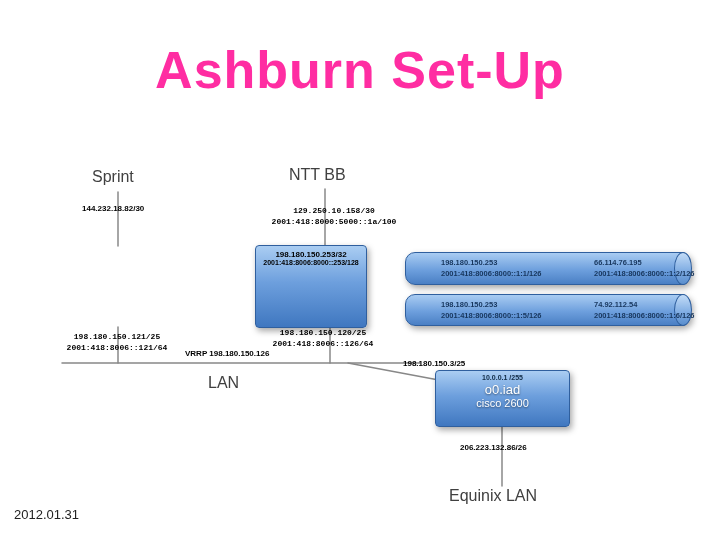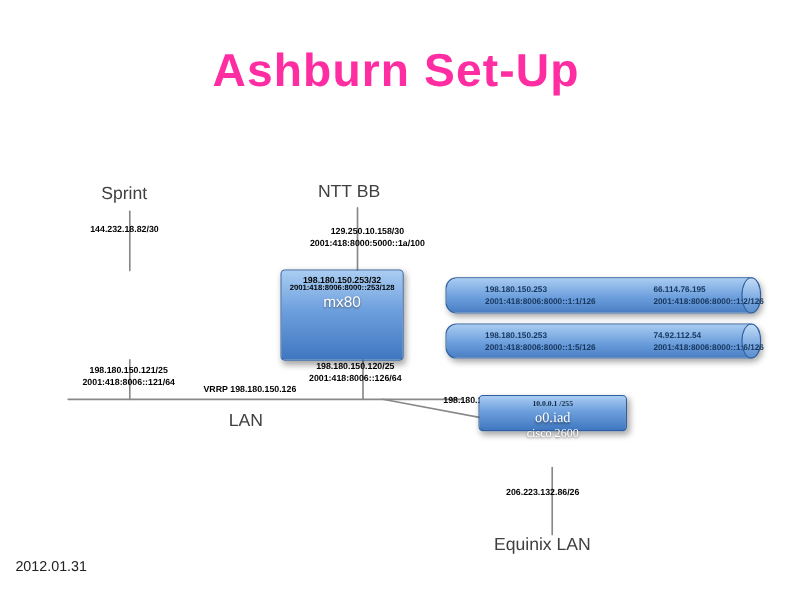--- a/index.html
+++ b/index.html
@@ -3,25 +3,25 @@
 <meta charset="utf-8">
 <style>
   html,body{margin:0;padding:0;background:#fff;}
   .slide{
     position:relative;width:720px;height:540px;background:#ffffff;overflow:hidden;
     font-family:"Liberation Sans","DejaVu Sans",sans-serif;color:#000;
   }
   svg.connectors{position:absolute;left:0;top:0;width:720px;height:540px;z-index:0;}
   .slide-title{
     position:absolute;left:0;top:40px;width:100%;margin:0;text-align:center;
-    font-size:42px;font-weight:700;letter-spacing:1px;color:#ff2da2;z-index:2;
+    font-size:52px;font-weight:700;letter-spacing:1px;color:#ff2da2;z-index:2;
   }
   .big-label{position:absolute;font-size:16px;color:#404040;z-index:2;white-space:nowrap;}
   .tiny{position:absolute;font-size:8px;font-weight:700;color:#000;z-index:2;white-space:nowrap;line-height:1.35;}
-  .tiny.center{text-align:center;}
+  .tiny.center{text-align:center;font-family:Liberation Mono, monospace;}
   .node{
     position:absolute;z-index:3;border:1px solid #2f5f9e;border-radius:4px;
     background:linear-gradient(180deg,#aacdf2 0%,#6d9fdd 45%,#3f77c0 100%);
     box-shadow:2px 3px 6px rgba(0,0,0,.35);text-align:center;box-sizing:border-box;
   }
   .node .hdr-ip{font-size:8px;font-weight:700;color:#000;margin-top:4px;white-space:nowrap;}
   .node .hdr-ip6{font-size:7px;font-weight:700;color:#000;white-space:nowrap;}
   .node .name{font-size:16px;color:#fff;text-shadow:0 1px 2px rgba(0,0,0,.5);margin-top:6px;white-space:nowrap;}
   .node .model{font-size:14px;color:#fff;text-shadow:0 1px 2px rgba(0,0,0,.5);white-space:nowrap;}
   .node.small .hdr-ip{font-size:7px;margin-top:3px;}
@@ -64,21 +64,20 @@
   <div class="big-label" style="left:289px;top:166px;">NTT BB</div>
   <div class="tiny center" style="left:268px;top:206px;width:132px;">
     <div>129.250.10.158/30</div>
     <div>2001:418:8000:5000::1a/100</div>
   </div>
 
 
   <div class="node" style="left:255px;top:245px;width:112px;height:83px;">
     <div class="hdr-ip">198.180.150.253/32</div>
     <div class="hdr-ip6">2001:418:8006:8000::253/128</div>
-    <div class="model">mx80</div>
   </div>
 
   <div class="pipe" style="left:405px;top:252px;width:286px;height:33px;">
     <div class="cap"></div>
     <div class="col left">
       <div>198.180.150.253</div>
       <div>2001:418:8006:8000::1:1/126</div>
     </div>
     <div class="col right">
       <div>66.114.76.195</div>
@@ -104,21 +103,21 @@
   </div>
   <div class="tiny center" style="left:262px;top:328px;width:122px;">
     <div>198.180.150.120/25</div>
     <div>2001:418:8006::126/64</div>
   </div>
 
   <div class="tiny" style="left:185px;top:349px;">VRRP 198.180.150.126</div>
   <div class="big-label" style="left:208px;top:374px;">LAN</div>
   <div class="tiny" style="left:403px;top:359px;">198.180.150.3/25</div>
 
-  <div class="node small" style="left:435px;top:359px;width:135px;height:33px;font-family:Liberation Serif, serif;">
+  <div class="node small" style="left:435px;top:370px;width:135px;height:57px;">
     <div class="hdr-ip" style="color:#102a43;">10.0.0.1 /255</div>
     <div class="name">o0.iad</div>
     <div class="model">cisco 2600</div>
   </div>
 
   <div class="tiny" style="left:460px;top:443px;">206.223.132.86/26</div>
 
   <div class="big-label" style="left:449px;top:487px;">Equinix LAN</div>
 
   <div class="date">2012.01.31</div>

